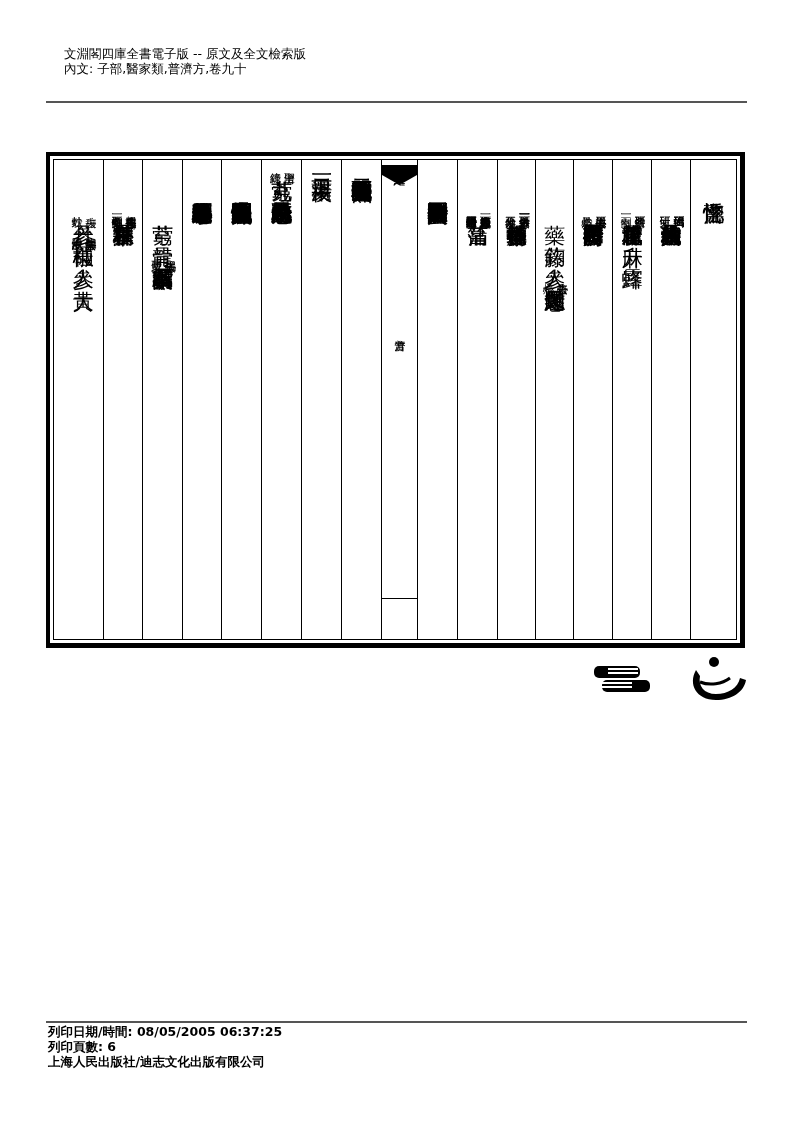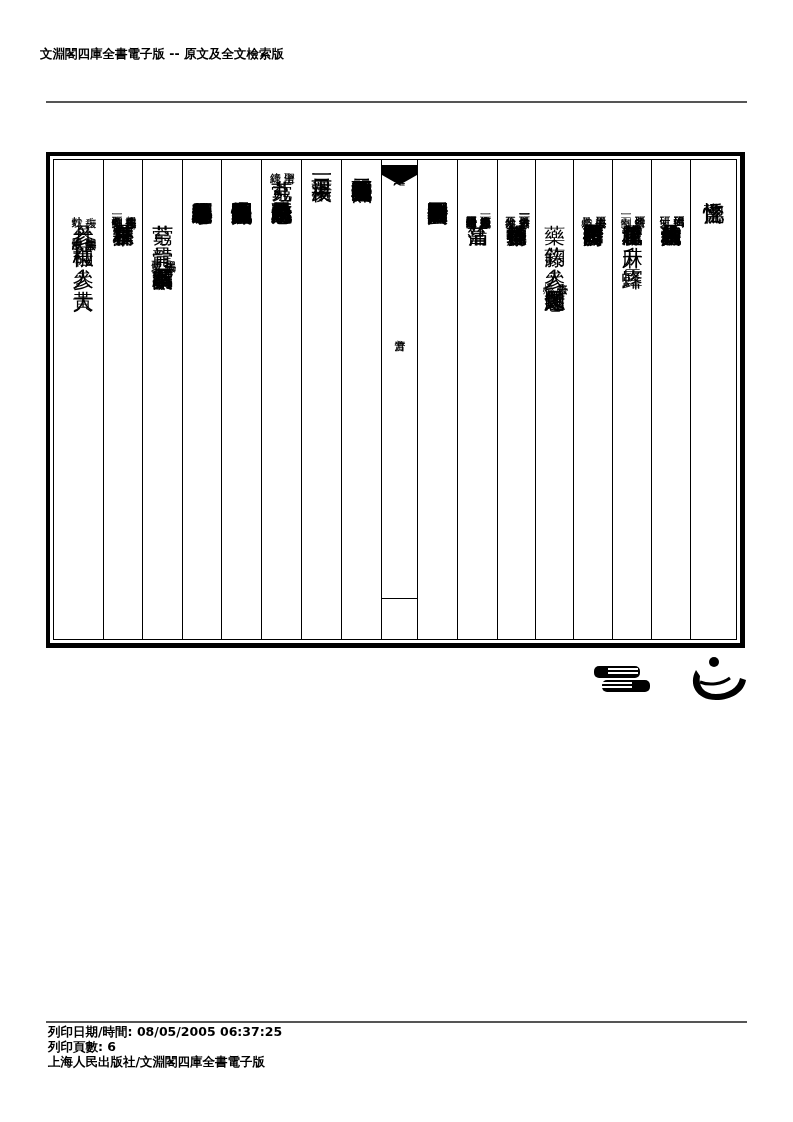--- a/index.html
+++ b/index.html
@@ -1,20 +1,20 @@
 <!DOCTYPE html>
 <html><head>
 <meta charset="utf-8">
 <style>
   html, body { margin: 0; padding: 0; background: #ffffff; }
   body { width: 793px; height: 1122px; position: relative; overflow: hidden;
          font-family: "DejaVu Serif", "Liberation Serif", serif; color: #000; }
 
-  .hdr-left { position: absolute; left: 40px; top: 46px; font-family: "DejaVu Sans", "Liberation Sans", sans-serif;
-              font-weight: bold; font-size: 12.5px; line-height: 15px; }
+  .hdr-left { position: absolute; left: 64px; top: 46px; font-family: "DejaVu Sans", "Liberation Sans", sans-serif;
+              font-weight: normal; font-size: 12.5px; line-height: 15px; }
   .hdr-right { position: absolute; right: 46px; top: 48px; font-size: 11.5px; line-height: 23px; text-align: right; }
   .hdr-rule { position: absolute; left: 46px; right: 46px; top: 101px; height: 0; border-top: 2px solid #555; }
 
   .frame-outer { position: absolute; left: 46px; top: 152px; width: 699px; height: 496px;
                  border-top: 4px solid #000; border-left: 4px solid #000; border-right: 5px solid #000; border-bottom: 5px solid #000;
                  box-sizing: border-box; }
   .frame-inner { position: absolute; left: 3px; top: 3px; right: 3px; bottom: 3px;
                  border: 1.5px solid #000; display: flex; flex-direction: row-reverse; }
 
   .col { position: relative; border-left: 1.5px solid #000; box-sizing: border-box;
@@ -42,20 +42,21 @@
 
   .ftr-rule { position: absolute; left: 46px; right: 46px; top: 1021px; border-top: 2px solid #555; }
   .ftr { position: absolute; left: 48px; top: 1024px; font-family: "DejaVu Sans", "Liberation Sans", sans-serif;
          font-weight: bold; font-size: 12.5px; line-height: 15px; }
 </style>
 </head>
 <body>
 
 <div class="hdr-left">
   <div>文淵閣四庫全書電子版 -- 原文及全文檢索版</div>
+  <div>內文: 子部,醫家類,普濟方,卷九十</div>
 </div>
 <div class="hdr-right">
 </div>
 <div class="hdr-rule"></div>
 
 <div class="frame-outer">
   <div class="frame-inner" id="cols">
       <div class="col" style="width: 46px;">
         <div class="gap" style="height: 22px;"></div>
         <div class="big">驚悸恍惚</div>
@@ -327,14 +328,14 @@
     <circle cx="28" cy="6" r="5" fill="#000"></circle>
     <path d="M10 14 C 2 28, 10 44, 30 44 C 46 44, 58 36, 60 24 L 54 22 C 52 32, 42 38, 30 38 C 18 38, 12 30, 14 20 Z" fill="#000"></path>
     <path d="M14 26 C 24 30, 36 28, 44 22" stroke="#000" stroke-width="3" fill="none"></path>
   </svg>
 </div>
 
 <div class="ftr-rule"></div>
 <div class="ftr">
   <div>列印日期/時間: 08/05/2005 06:37:25</div>
   <div>列印頁數: 6</div>
-  <div>上海人民出版社/文淵閣四庫全書電子版</div>
+  <div>上海人民出版社/迪志文化出版有限公司</div>
 </div>
 
 </body></html>

